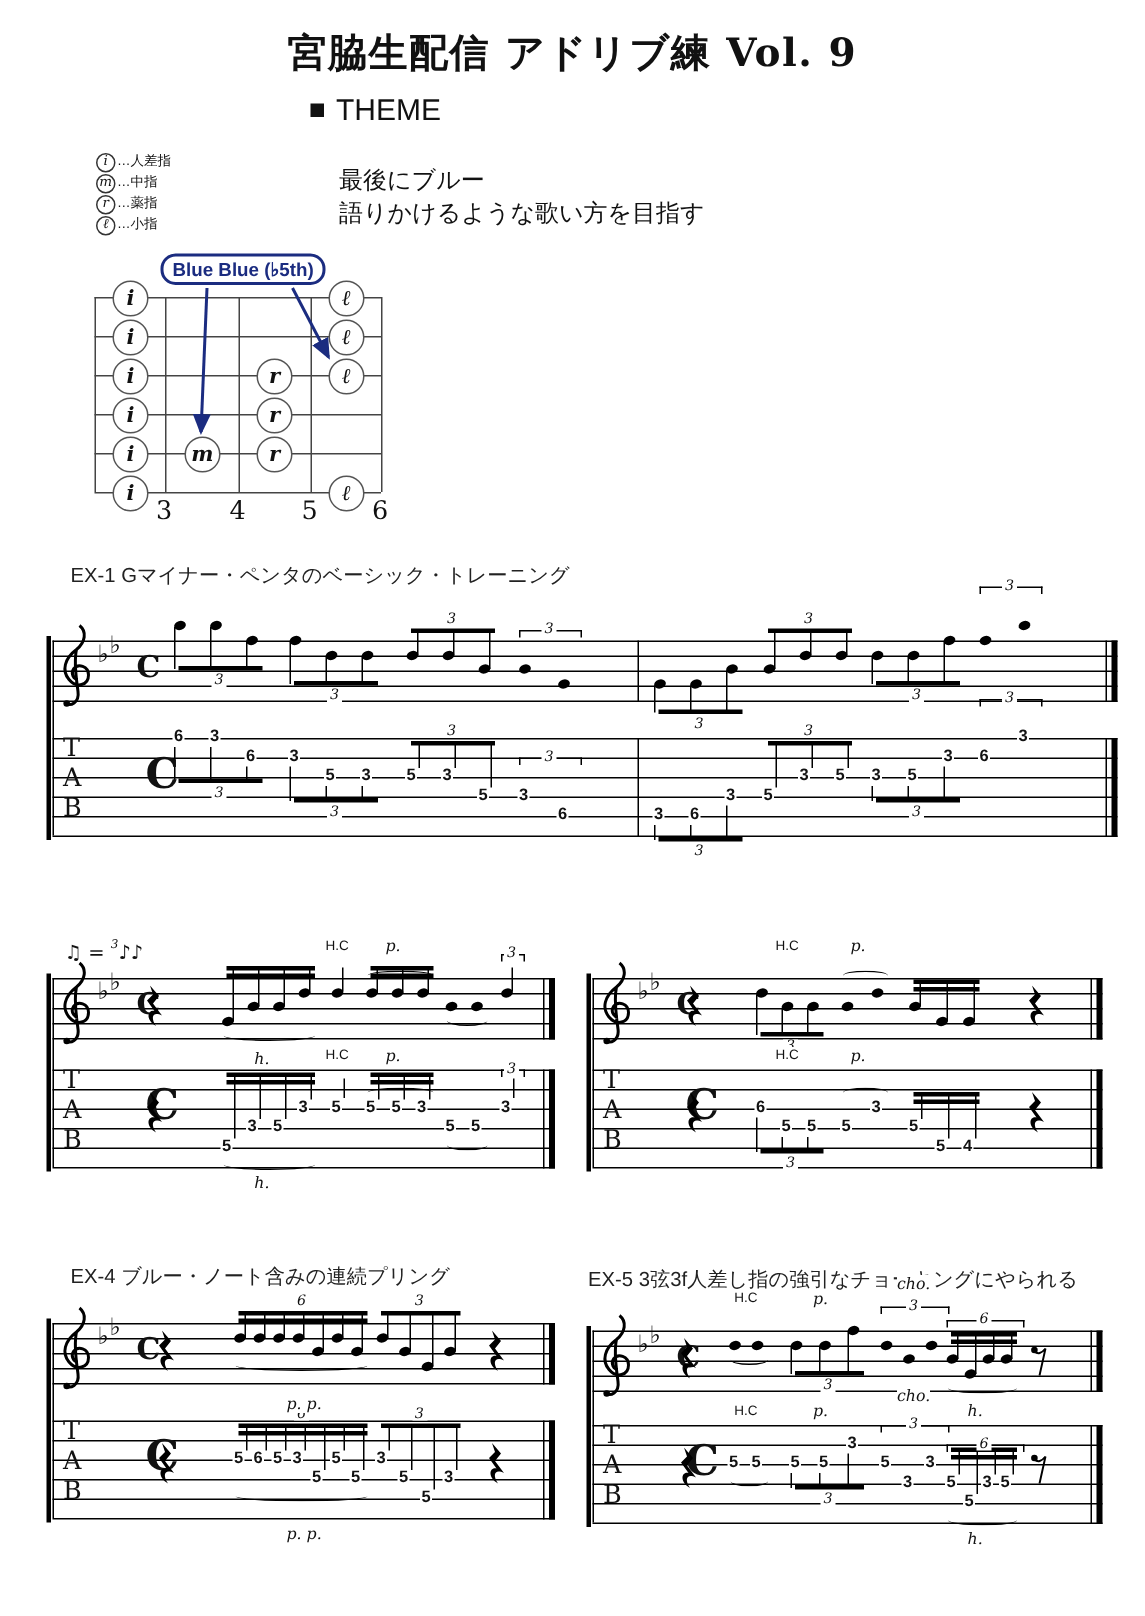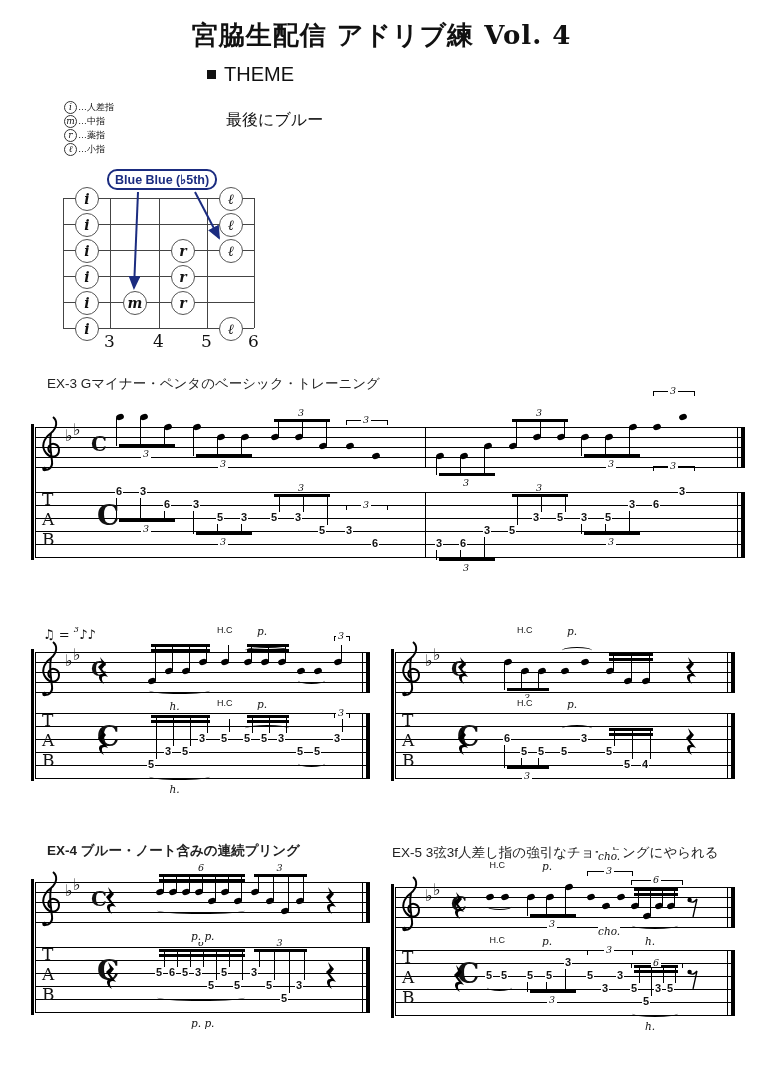--- a/index.html
+++ b/index.html
@@ -40,26 +40,27 @@
   .tabletter{position:absolute;font-family:"DejaVu Serif",serif;font-size:17px;line-height:1;z-index:2;}
   .exhead{position:absolute;font-size:13.5px;color:#222;white-space:nowrap;}
   .flat{position:absolute;font-family:"DejaVu Sans",sans-serif;font-size:16px;line-height:1;z-index:2;}
   .swing{position:absolute;font-size:13px;white-space:nowrap;z-index:3;font-family:"DejaVu Sans",sans-serif;}
   .swing .t3{font-size:8px;vertical-align:7px;font-style:italic;font-family:"DejaVu Serif",serif;}
 </style>
 </head>
 <body>
 
 <div id="page">
-  <h1 id="page-title">宮脇生配信 アドリブ練 Vol. 4</h1>
+  <h1 id="page-title">宮脇生配信 アドリブ練 Vol. 9</h1>
 
   <div class="theme-head">
     <span class="sq"></span><span>THEME</span>
   </div>
   <div class="theme-line" style="top:110px">最後にブルー</div>
+  <div class="theme-line" style="top:132px">語りかけるような歌い方を目指す</div>
 
   <div class="lg-row" style="top:101px">
     <span class="lg-circ">i</span><span>…</span><span>人差指</span>
   </div>
   <div class="lg-row" style="top:115px">
     <span class="lg-circ">m</span><span>…</span><span>中指</span>
   </div>
   <div class="lg-row" style="top:129px">
     <span class="lg-circ">r</span><span>…</span><span>薬指</span>
   </div>
@@ -101,21 +102,21 @@
     <div class="abs fcirc" style="left: 75px; top: 239px;">i</div>
     <div class="abs fcirc" style="left: 171px; top: 239px;">r</div>
     <div class="abs fcirc" style="left: 219px; top: 239px;">ℓ</div>
     <div class="abs fcirc" style="left: 75px; top: 265px;">i</div>
     <div class="abs fcirc" style="left: 171px; top: 265px;">r</div>
     <div class="abs fcirc" style="left: 75px; top: 291px;">i</div>
     <div class="abs fcirc" style="left: 123px; top: 291px;">m</div>
     <div class="abs fcirc" style="left: 171px; top: 291px;">r</div>
     <div class="abs fcirc" style="left: 75px; top: 317px;">i</div>
     <div class="abs fcirc" style="left: 219px; top: 317px;">ℓ</div>
-    <div class="abs exhead" style="left: 47px; top: 375px;">EX-3 Gマイナー・ペンタのベーシック・トレーニング</div>
+    <div class="abs exhead" style="left: 47px; top: 375px;">EX-1 Gマイナー・ペンタのベーシック・トレーニング</div>
     <div class="abs sline" style="left: 35px; top: 427px; width: 710px;"></div>
     <div class="abs sline" style="left: 35px; top: 437px; width: 710px;"></div>
     <div class="abs sline" style="left: 35px; top: 447px; width: 710px;"></div>
     <div class="abs sline" style="left: 35px; top: 457px; width: 710px;"></div>
     <div class="abs sline" style="left: 35px; top: 467px; width: 710px;"></div>
     <div class="abs sline" style="left: 35px; top: 492px; width: 710px;"></div>
     <div class="abs sline" style="left: 35px; top: 505px; width: 710px;"></div>
     <div class="abs sline" style="left: 35px; top: 518px; width: 710px;"></div>
     <div class="abs sline" style="left: 35px; top: 531px; width: 710px;"></div>
     <div class="abs sline" style="left: 35px; top: 544px; width: 710px;"></div>
@@ -425,21 +426,21 @@
     <div class="abs stem" style="left: 631px; top: 655.25px; height: 25.75px;"></div>
     <div class="abs stem" style="left: 632px; top: 730px; height: 29px;"></div>
     <div class="abs stem" style="left: 649px; top: 655.25px; height: 25.75px;"></div>
     <div class="abs stem" style="left: 650px; top: 730px; height: 29px;"></div>
     <div class="clefbox" style="left: 685px; top: 657px;"><svg width="13" height="30" viewBox="0 0 13 30">
         <path d="M3 0 L9 7 L5 12 L11 20 C5 17 3 21 7 27 C0 23 1 16 6 17 L1 10 L5 6 Z" fill="#000"></path>
       </svg></div>
     <div class="clefbox" style="left: 685px; top: 728px;"><svg width="13" height="30" viewBox="0 0 13 30">
         <path d="M3 0 L9 7 L5 12 L11 20 C5 17 3 21 7 27 C0 23 1 16 6 17 L1 10 L5 6 Z" fill="#000"></path>
       </svg></div>
-    <div class="abs exhead" style="left: 47px; top: 842px; font-weight: bold;">EX-4 ブルー・ノート含みの連続プリング</div>
+    <div class="abs exhead" style="left: 47px; top: 842px;">EX-4 ブルー・ノート含みの連続プリング</div>
     <div class="abs sline" style="left: 35px; top: 882px; width: 335px;"></div>
     <div class="abs sline" style="left: 35px; top: 892px; width: 335px;"></div>
     <div class="abs sline" style="left: 35px; top: 902px; width: 335px;"></div>
     <div class="abs sline" style="left: 35px; top: 912px; width: 335px;"></div>
     <div class="abs sline" style="left: 35px; top: 922px; width: 335px;"></div>
     <div class="abs sline" style="left: 35px; top: 947px; width: 335px;"></div>
     <div class="abs sline" style="left: 35px; top: 960px; width: 335px;"></div>
     <div class="abs sline" style="left: 35px; top: 973px; width: 335px;"></div>
     <div class="abs sline" style="left: 35px; top: 986px; width: 335px;"></div>
     <div class="abs sline" style="left: 35px; top: 999px; width: 335px;"></div>

